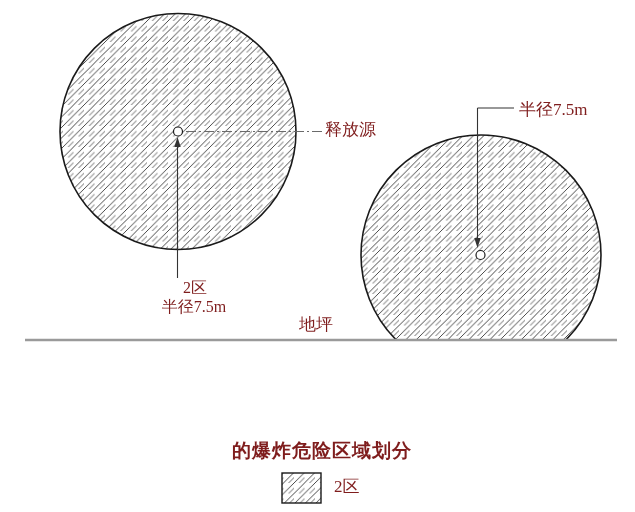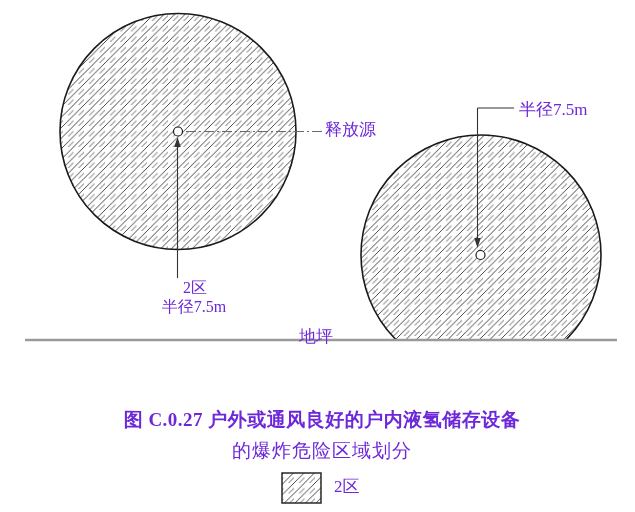--- a/index.html
+++ b/index.html
@@ -17,39 +17,39 @@
     overflow: hidden;
   }
   #diagram-svg {
     position: absolute;
     left: 0;
     top: 0;
   }
   .lbl {
     position: absolute;
     white-space: nowrap;
-    color: #6d28d9;
+    color: #7f1d1d;
     line-height: 1.1;
   }
   .lbl-source   { left: 325px; top: 121px; font-size: 17px; text-align: center; }
   .lbl-radius-r { left: 519px; top: 101px; font-size: 17px; }
   .lbl-zone-l   { left: 195px; top: 279px; font-size: 16px; transform: translateX(-50%); }
   .lbl-radius-l { left: 194px; top: 298px; font-size: 16px; transform: translateX(-50%); }
-  .lbl-ground   { left: 299px; top: 316px; font-size: 17px; margin-top: 12px; }
+  .lbl-ground   { left: 299px; top: 316px; font-size: 17px; }
   .lbl-bottom-l { left: 102px; top: 345px; font-size: 17px; letter-spacing: 0.5px; }
   .lbl-bottom-r { left: 436px; top: 345px; font-size: 17px; letter-spacing: 0.5px; }
   .caption-line1 {
     left: 322px; top: 410px;
     font-size: 19px; font-weight: bold;
     transform: translateX(-50%);
     letter-spacing: 0.5px;
   }
   .caption-line2 {
     left: 322px; top: 441px;
-    font-size: 19px; font-weight: normal;
+    font-size: 19px; font-weight: bold;
     transform: translateX(-50%);
     letter-spacing: 1px;
   }
   .legend-label {
     left: 334px; top: 478px;
     font-size: 17px;
   }
 </style>
 </head>
 <body>
@@ -95,19 +95,18 @@
   <div class="lbl lbl-radius-r">半径7.5m</div>
 
   <div class="lbl lbl-zone-l">2区</div>
 
   <div class="lbl lbl-radius-l">半径7.5m</div>
 
   <div class="lbl lbl-ground">地坪</div>
 
 
 
-  <div class="lbl caption-line1">图 C.0.27  户外或通风良好的户内液氢储存设备</div>
 
   <div class="lbl caption-line2">的爆炸危险区域划分</div>
 
   <div class="lbl legend-label">2区</div>
 
 </div>
 
 </body></html>

